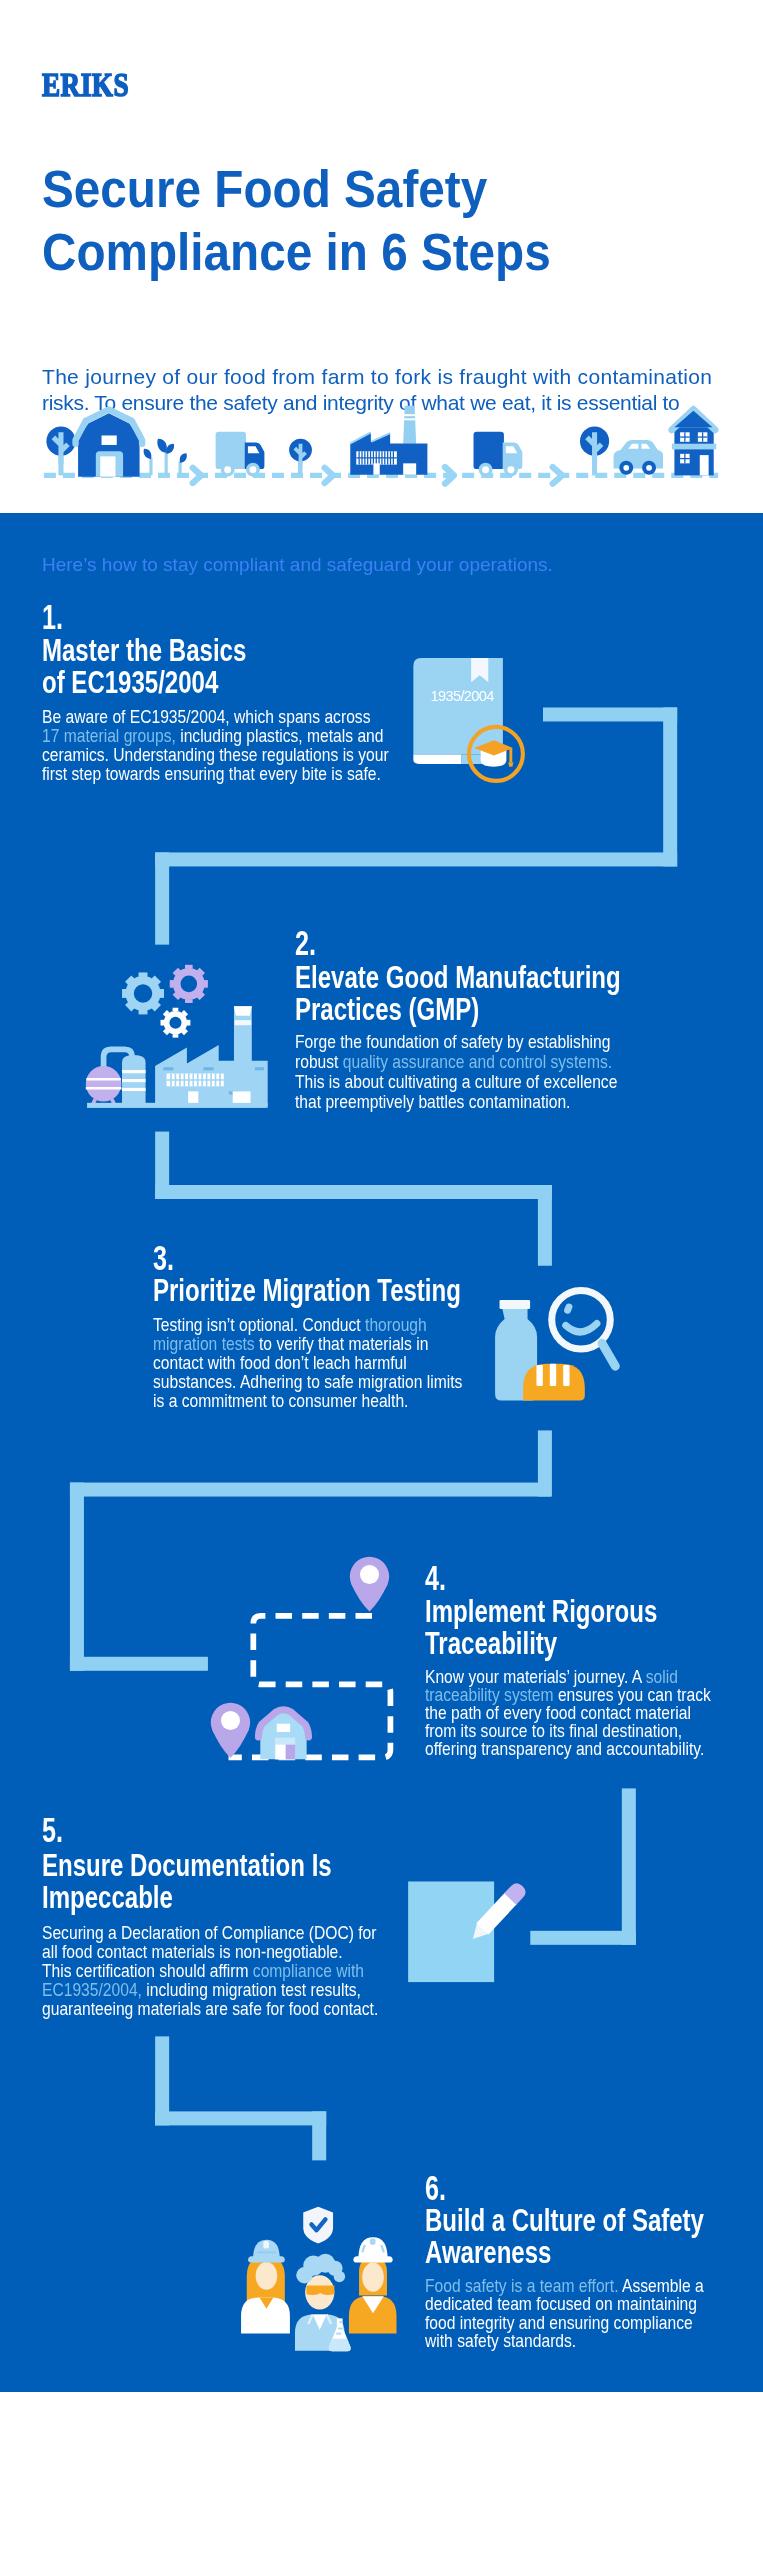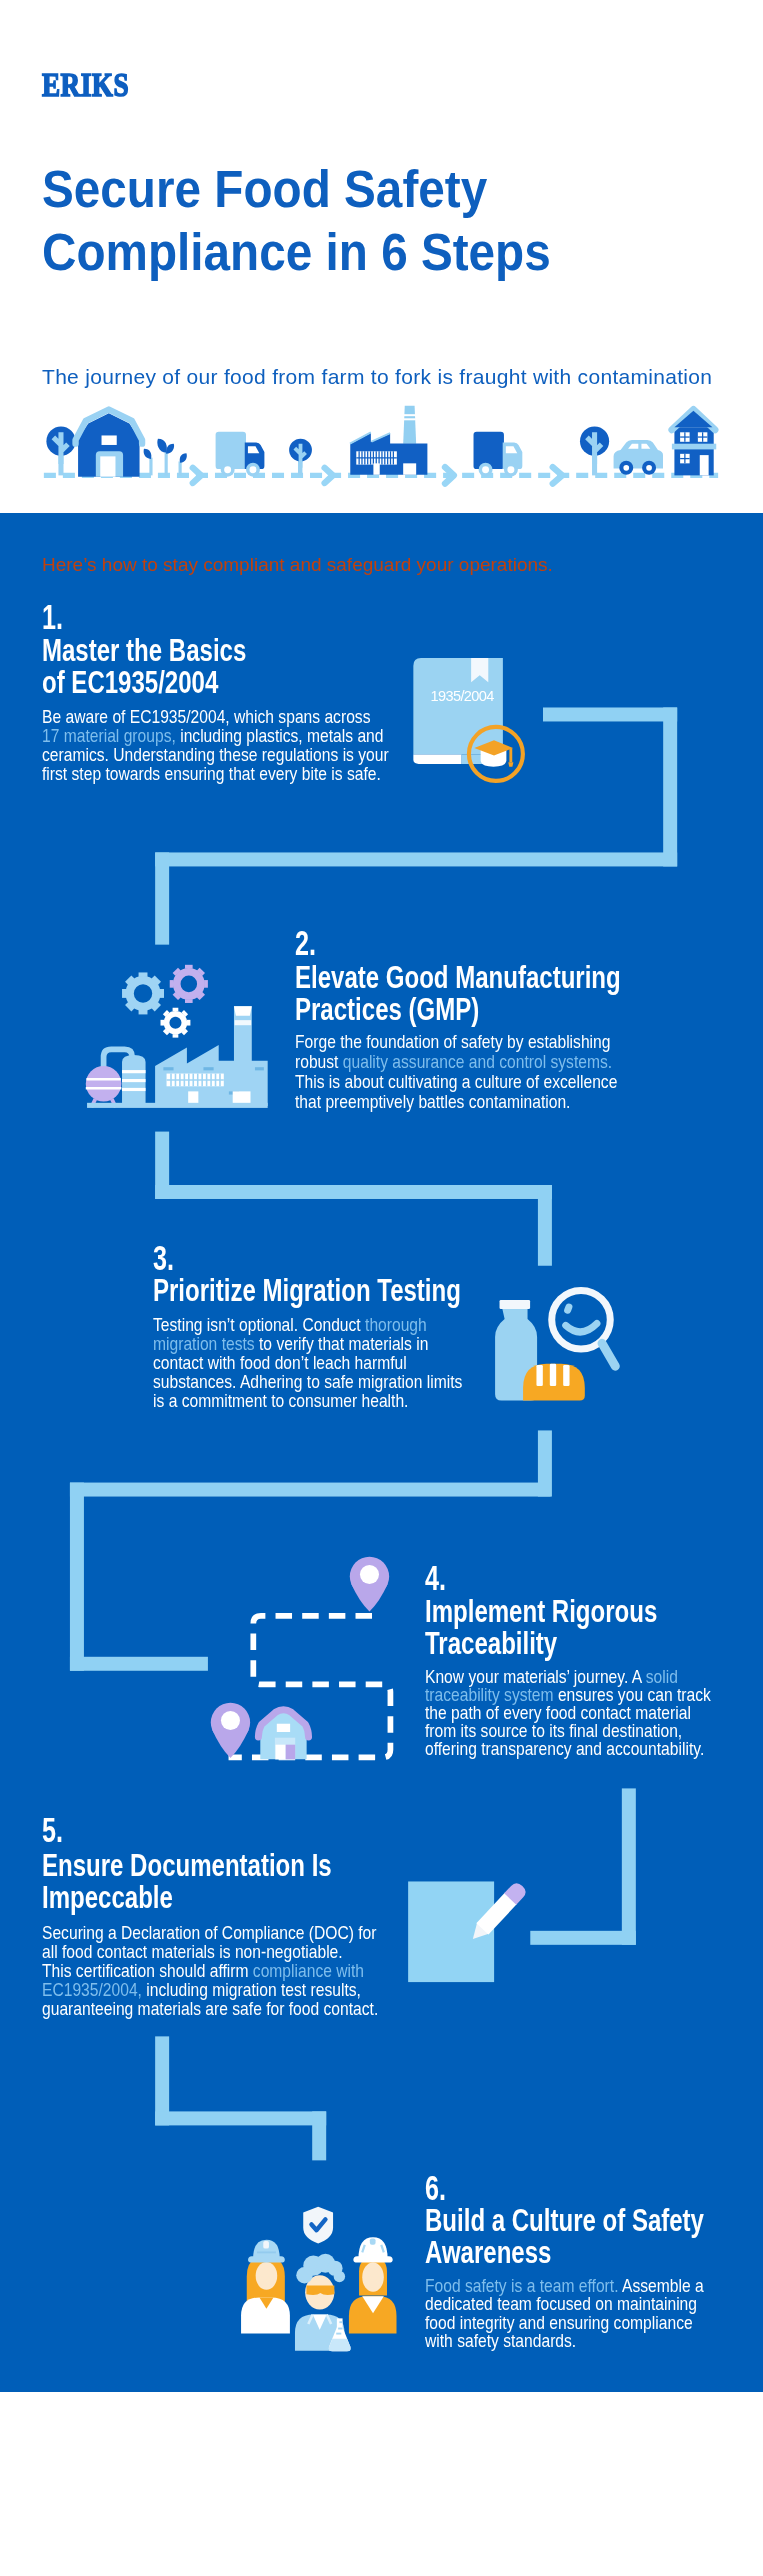--- a/index.html
+++ b/index.html
@@ -10,21 +10,21 @@
 }
 .abs { position:absolute; }
 #bluebg { left:0; top:513px; width:763px; height:2063px; background:#005EB8; }
 #botbar { left:0; top:2570px; width:763px; height:6.4px; background:#005EB8; }
 #logo { left:42px; top:66px; color:#0D5EC0; font-family:"Liberation Serif", serif;
   font-weight:bold; font-size:34px; letter-spacing:0.6px;
   -webkit-text-stroke:1.6px #0D5EC0; transform:scaleX(0.80); transform-origin:left top; }
 #title { left:42px; top:158px; color:#0E5FBE; font-size:51px; line-height:63px; font-weight:bold;
   transform:scaleX(0.935); transform-origin:left top; white-space:nowrap; }
 #para { left:42px; top:317px; color:#0E5FBE; font-size:21px; line-height:26px;margin-top:47px; }
-#intro { left:42px; top:555px; color:#c2410c; font-size:19px; line-height:19px; }
+#intro { left:42px; top:555px; color:#3b82f6; font-size:19px; line-height:19px; }
 .num { color:#fff; font-size:35px; font-weight:bold; line-height:35px;
   transform:scaleX(0.72); transform-origin:left top; }
 .hd { color:#fff; font-size:31px; font-weight:bold; line-height:32px;
   transform:scaleX(0.775); transform-origin:left top; white-space:nowrap; }
 .bd { color:#fff; font-size:18.4px; line-height:19px;
   transform:scaleX(0.85); transform-origin:left top; white-space:nowrap; }
 .hl { color:#7FBEEC; }
 #s1num { left:42px; top:599px; }
 #s1hd { left:42px; top:635px; }
 #s1bd { left:42px; top:707px; }
@@ -46,21 +46,21 @@
 #footer-text { left:214px; top:2470px; color:#fff; font-size:31px; line-height:31px; font-weight:bold;
   transform:scaleX(0.88); transform-origin:left top; white-space:nowrap; }
 </style>
 </head>
 <body>
 <div id="page">
   <div class="abs" id="bluebg"></div>
   <div class="abs" id="botbar"></div>
   <div class="abs" id="logo">ERIKS</div>
   <div class="abs" id="title">Secure Food Safety<br>Compliance in 6 Steps</div>
-  <div class="abs" id="para"><span style="letter-spacing:0.3px">The journey of our food from farm to fork is fraught with contamination</span><br><br></div>
+  <div class="abs" id="para"><span style="letter-spacing:0.3px">The journey of our food from farm to fork is fraught with contamination</span><br><span style="letter-spacing:-0.3px">risks. To ensure the safety and integrity of what we eat, it is essential to</span><br></div>
 
   <svg class="abs" id="illu" style="left:25.4px;top:393px" width="712" height="109" viewBox="0 0 1120 172">
 
     <g stroke="#99D6F6" stroke-width="8.5" fill="none">
       <line x1="28" y1="130" x2="1092" y2="130" stroke-dasharray="19 11"></line>
     </g>
 
     <g stroke="#99D6F6" stroke-width="10" fill="none" stroke-linecap="round" stroke-linejoin="round">
       <path d="M263,118 L276,130 L263,142"></path>
       <path d="M471,118 L484,130 L471,142"></path>

